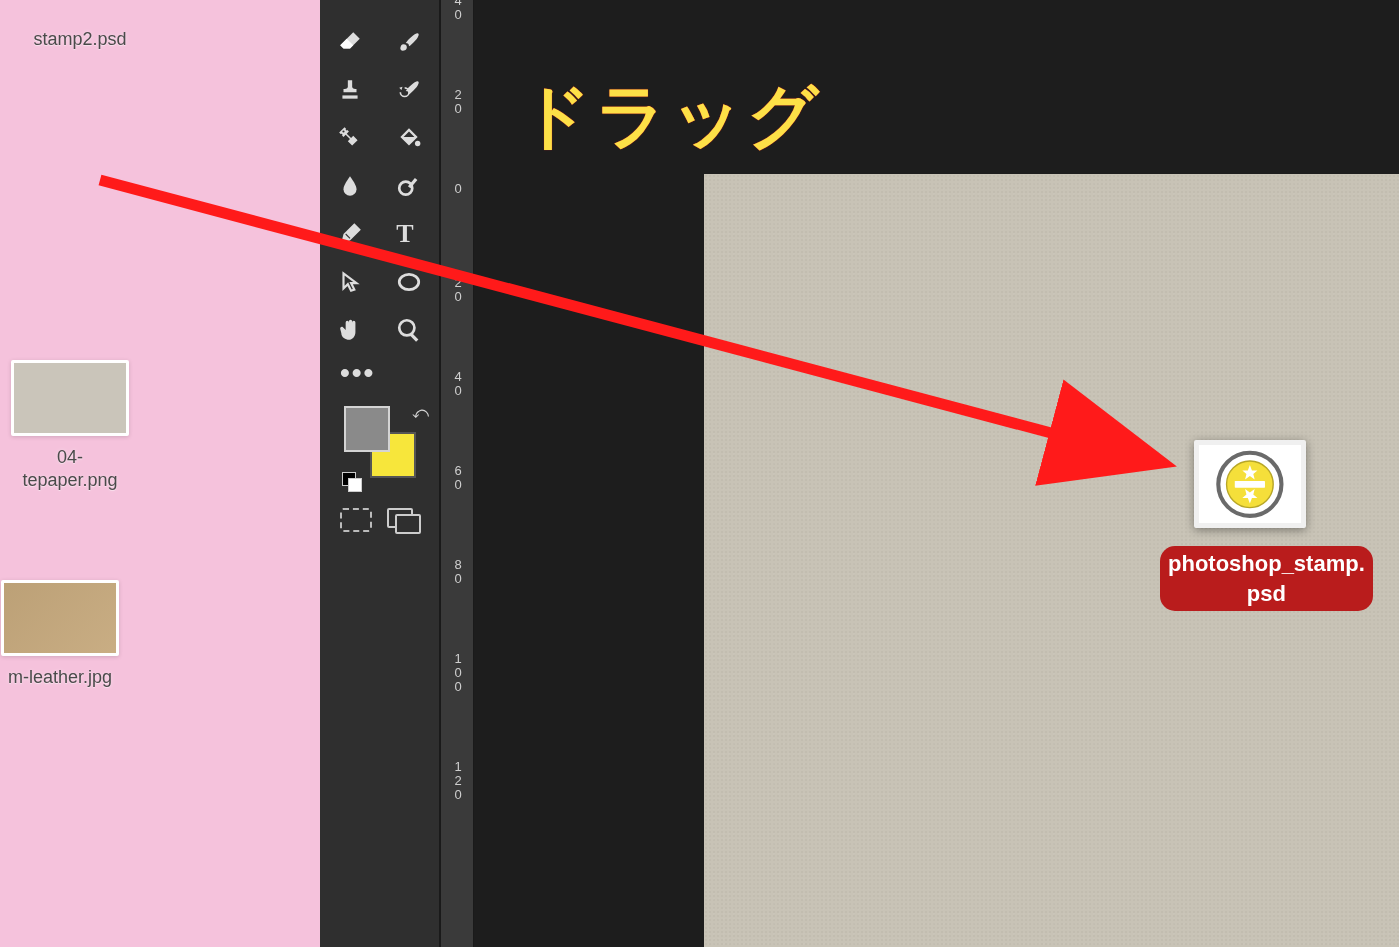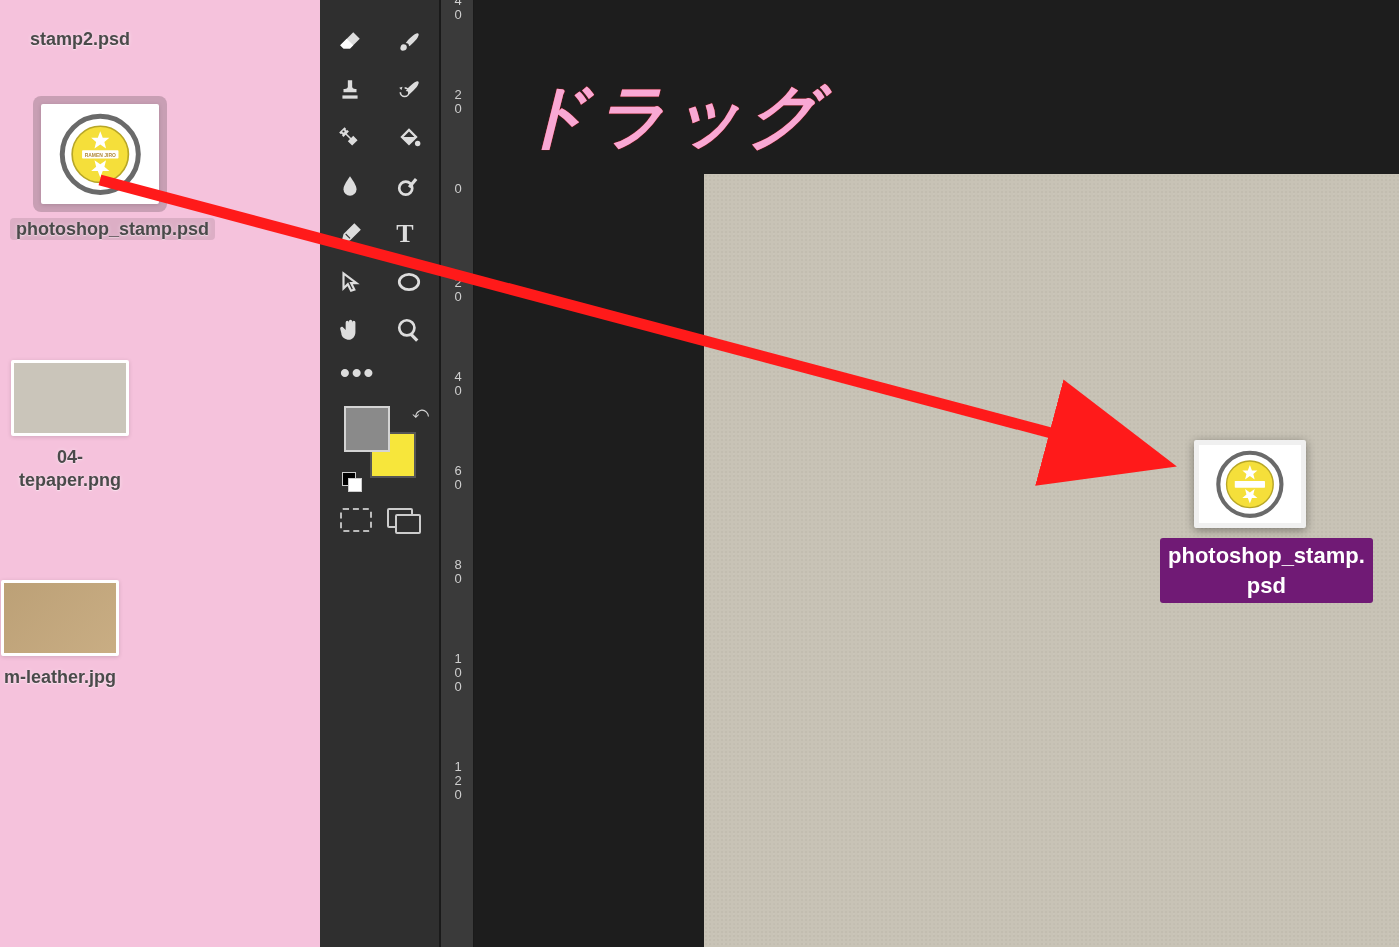--- a/index.html
+++ b/index.html
@@ -30,21 +30,21 @@
     display: inline-block;
     border: 3px solid #fff;
     border-radius: 2px;
     background: #fff;
     box-shadow: 0 1px 4px rgba(0,0,0,0.15);
   }
   .file-label {
     margin-top: 6px;
     color: #4a4a4a;
     font-size: 18px;
-    font-weight: 700;
+    font-weight: 400;
     text-shadow: 0 1px 0 rgba(255,255,255,0.4), 0 0 4px rgba(255,255,255,0.5);
     line-height: 1.3;
   }
   .file-selected .file-thumb-wrap {
     background: rgba(0,0,0,0.18);
     padding: 8px;
     border-radius: 8px;
     display: inline-block;
   }
   .file-selected .file-label span {
@@ -196,26 +196,25 @@
     background-image:
       radial-gradient(rgba(0,0,0,0.03) 1px, transparent 1px),
       radial-gradient(rgba(255,255,255,0.04) 1px, transparent 1px);
     background-size: 4px 4px, 5px 5px;
     background-position: 0 0, 2px 2px;
   }
 
   
   .annotation {
     position: absolute;
-    color: #f9a8d4;
+    color: #fde047;
     font-size: 70px;
     font-weight: 700;
     letter-spacing: 4px;
     text-shadow: 0 0 1px #ff1a1a;
-    font-style: italic;
   }
 
   
   .drag-arrow {
     position: absolute;
     left: 60px;
     top: 140px;
     width: 1160px;
     height: 400px;
     pointer-events: none;
@@ -225,27 +224,27 @@
   .drag-ghost {
     position: absolute;
     text-align: center;
   }
   .drag-ghost .file-thumb {
     border: 5px solid #f0f0f0;
     box-shadow: 0 2px 10px rgba(0,0,0,0.4);
   }
   .drag-ghost .ghost-label {
     display:inline-block;
-    margin-top: 10px;
-    background: #701a75;
+    margin-top: 18px;
+    background: #b91c1c;
     color: #fff;
     font-size: 22px;
     line-height: 1.35;
     padding: 3px 8px;
-    border-radius: 3px;
+    border-radius: 15px;
     font-weight: 600;
   }
 
   
   .stamp-badge {
     width: 100%;
     height: 100%;
     display:flex;
     align-items:center;
     justify-content:center;
@@ -259,38 +258,20 @@
 </style>
 </head>
 <body>
 
 <div class="desktop-panel">
 
   <div class="file-item" style="left:0; top:22px; width:160px;">
     <div class="file-label"><span>stamp2.psd</span></div>
   </div>
 
-  <div class="file-item file-selected" style="left:10px; top:96px; width:180px;">
-    <div class="file-thumb-wrap">
-      <div class="file-thumb" style="width:118px;height:100px;">
-        <div class="stamp-badge">
-          <svg viewBox="0 0 100 100">
-            <circle cx="50" cy="50" r="46" fill="none" stroke="#6a6a6a" stroke-width="6"></circle>
-            <circle cx="50" cy="50" r="46" fill="none" stroke="#6a6a6a" stroke-width="1" stroke-dasharray="2 3"></circle>
-            <circle cx="50" cy="50" r="34" fill="#f5df3a" stroke="#b7a627" stroke-width="2"></circle>
-            <polygon points="50,22 53,30 61,30 55,35 57,43 50,38 43,43 45,35 39,30 47,30" fill="#fff"></polygon>
-            <polygon points="50,78 53,70 61,70 55,65 57,57 50,62 43,57 45,65 39,70 47,70" fill="#fff"></polygon>
-            <rect x="28" y="45" width="44" height="10" fill="#fff" rx="1"></rect>
-            <text x="50" y="53" font-size="6" fill="#b08a3a" text-anchor="middle" font-weight="bold">RAMEN JIRO</text>
-          </svg>
-        </div>
-      </div>
-    </div>
-    <div class="file-label"><span>photoshop_stamp.psd</span></div>
-  </div>
 
   <div class="file-item" style="left:-30px; top:360px; width:200px;">
     <div class="file-thumb paper-thumb" style="width:118px;height:76px;"></div>
     <div class="file-label">
       <span>04-</span><br>
       <span>tepaper.png</span>
     </div>
   </div>
 
   <div class="file-item" style="left:-40px; top:580px; width:200px;">

